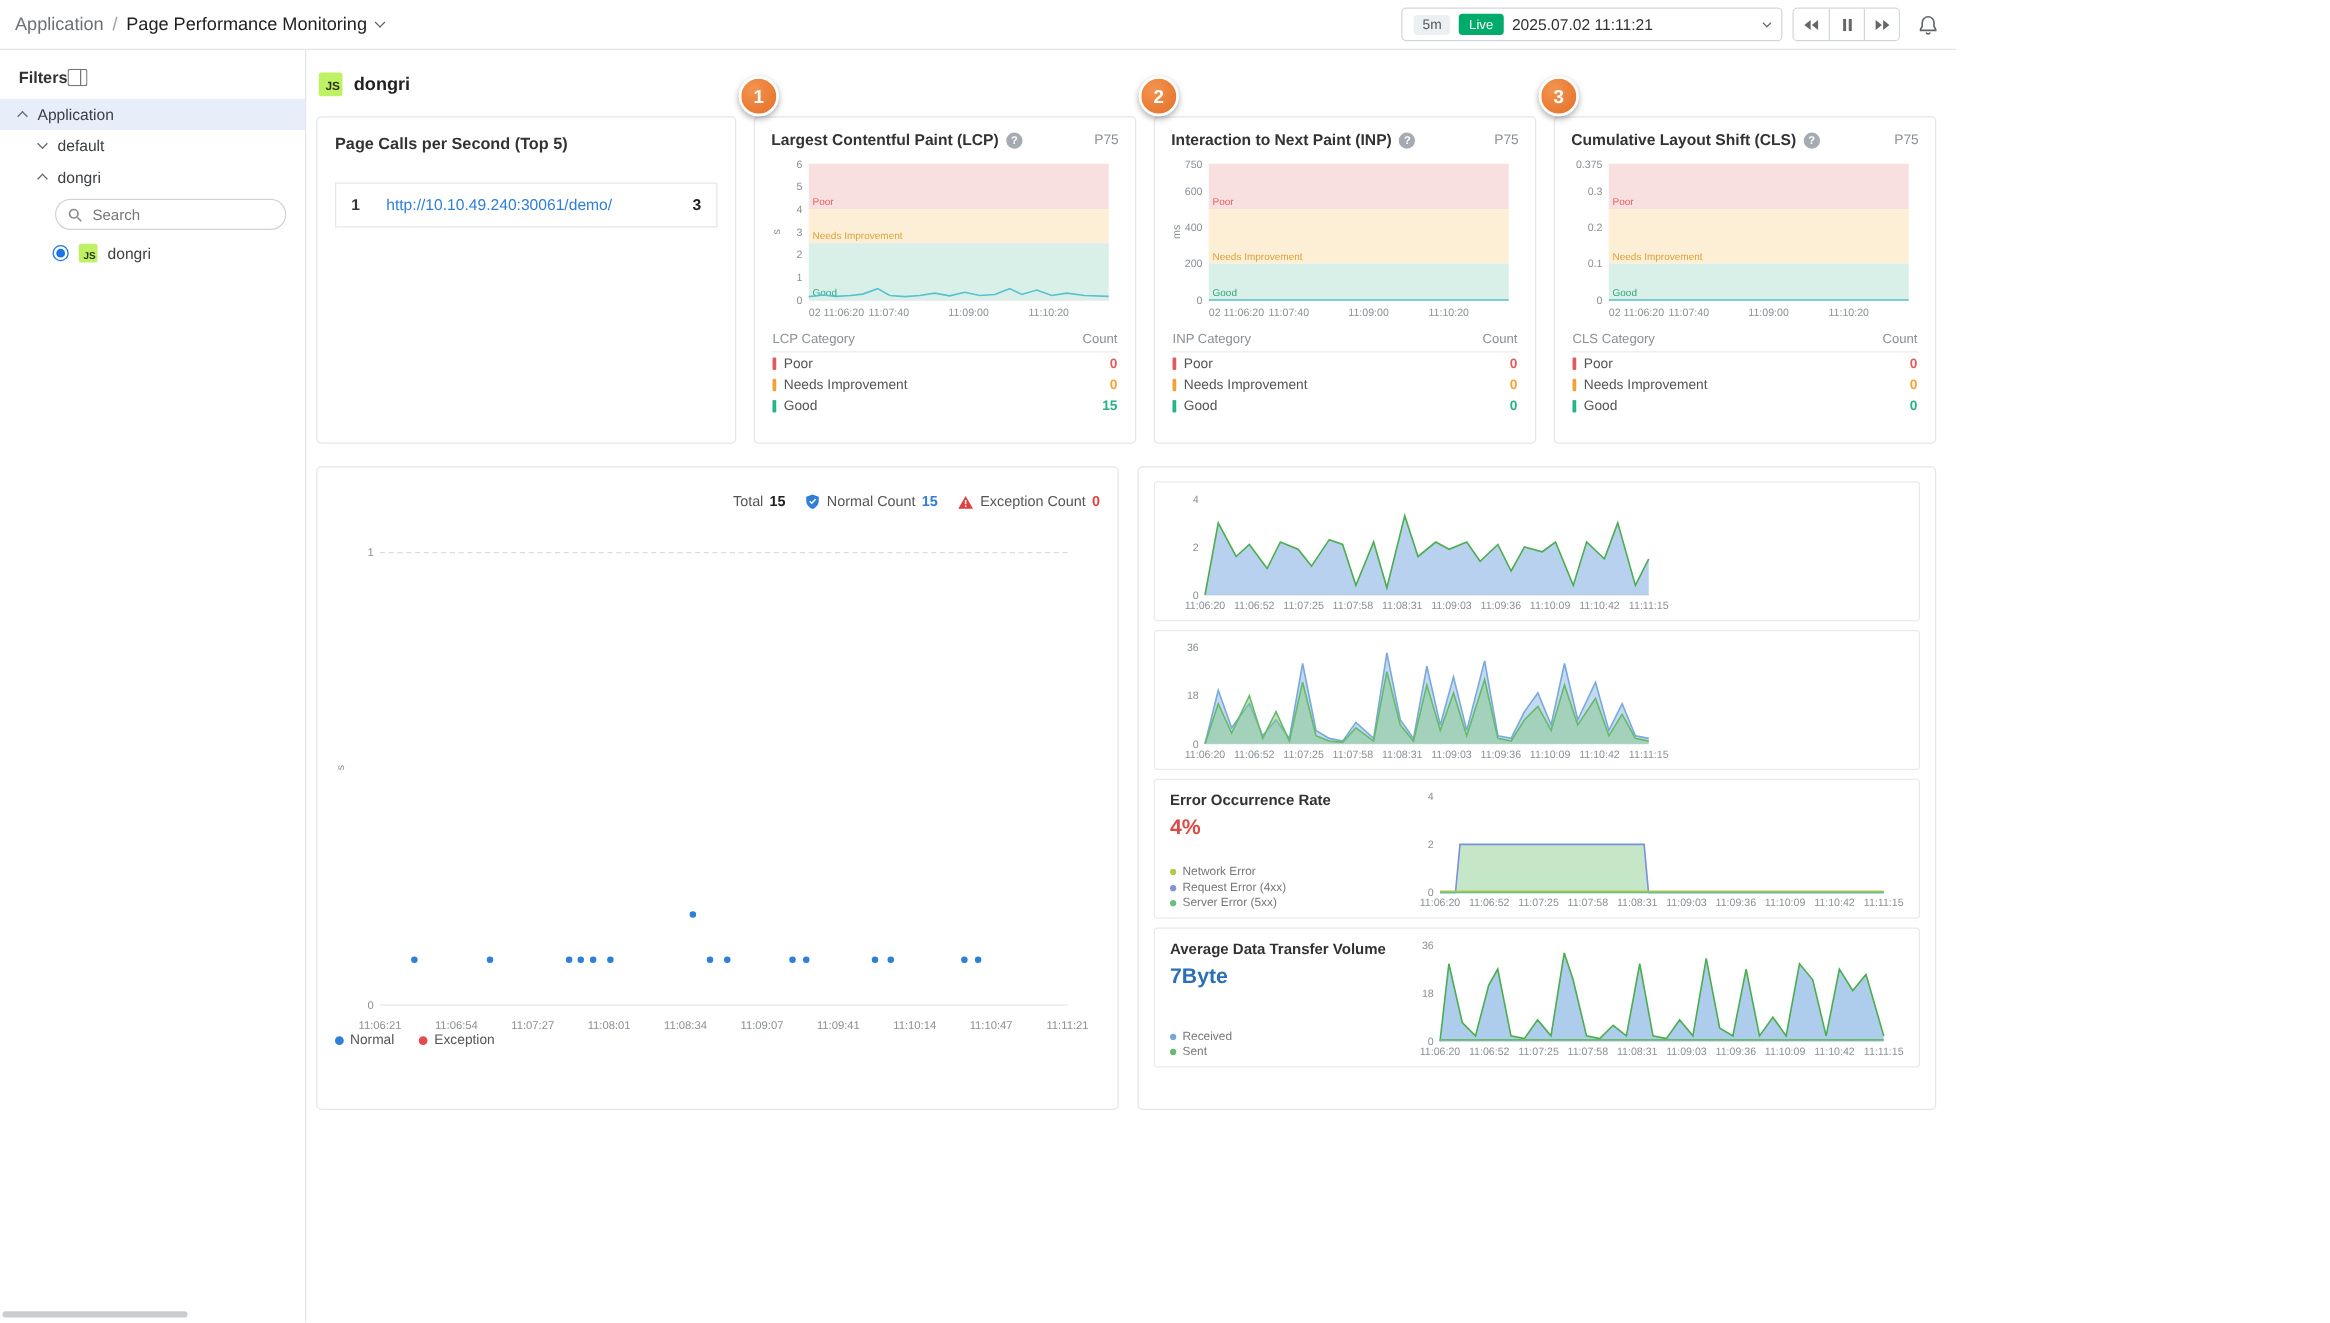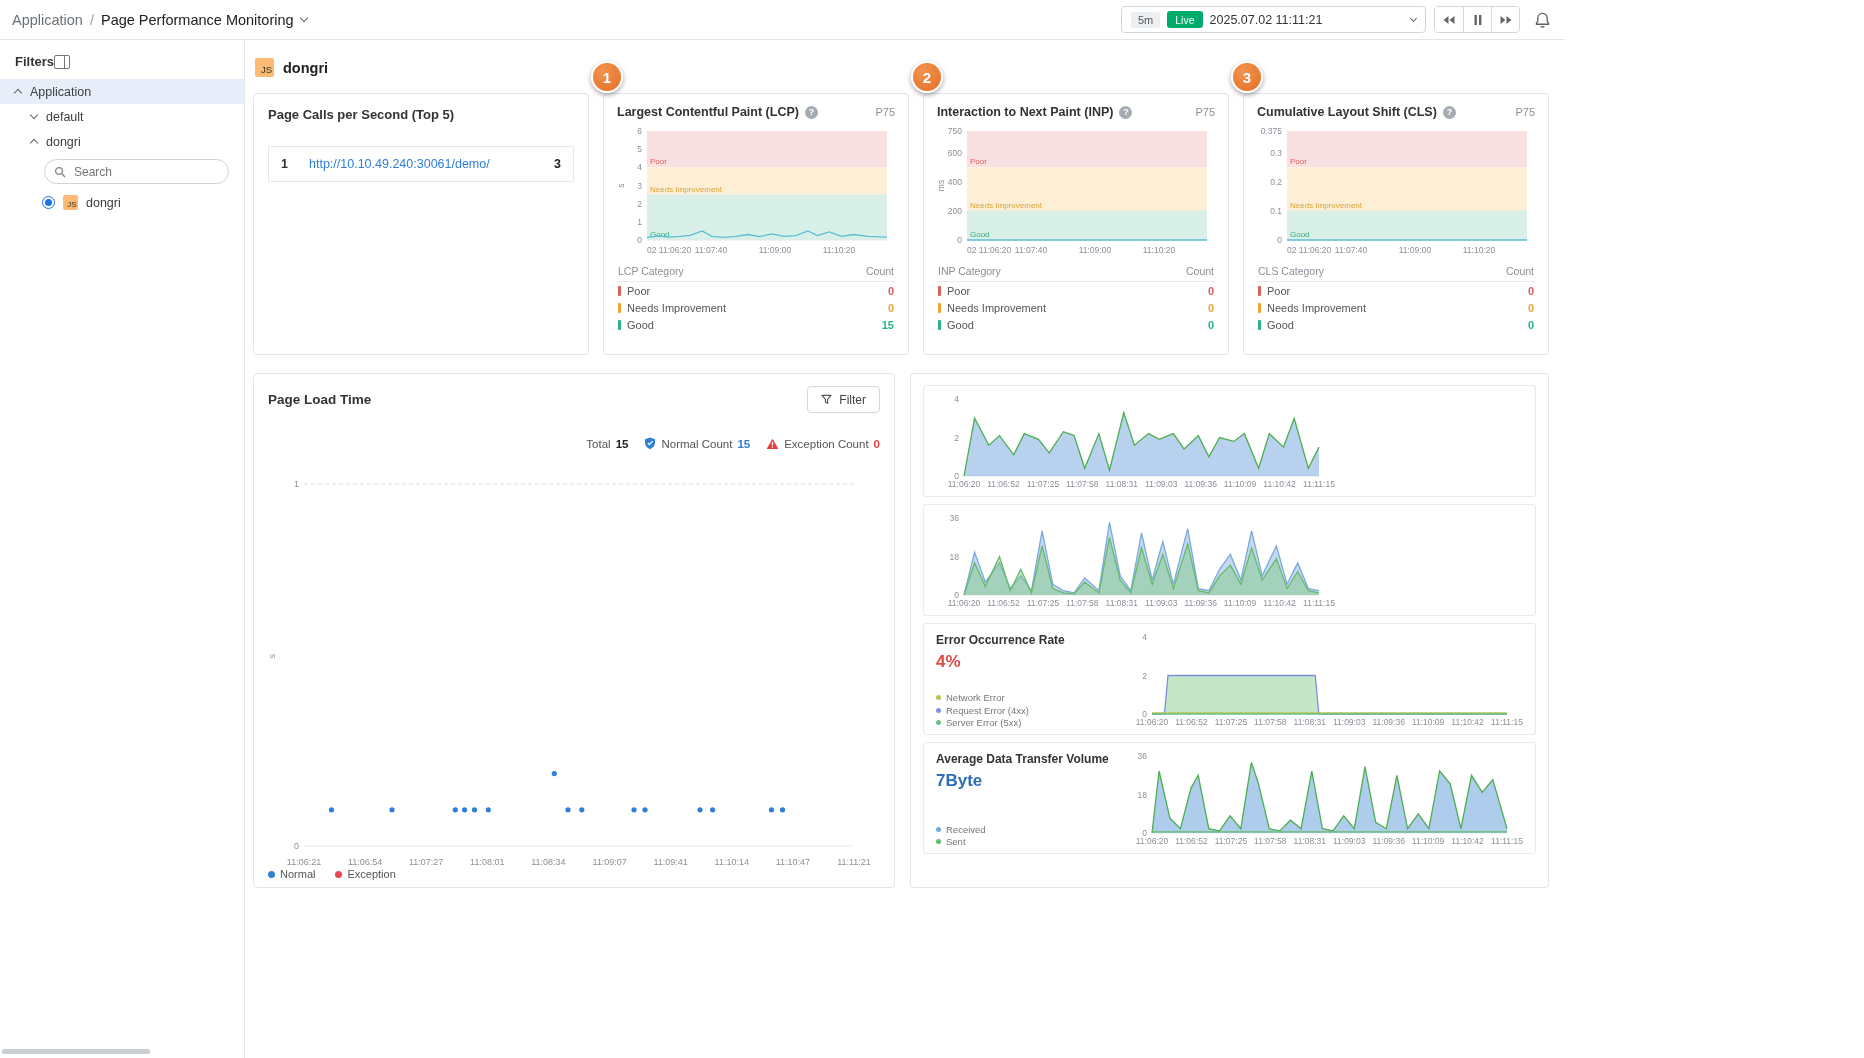--- a/index.html
+++ b/index.html
@@ -46,21 +46,21 @@
   .tree-search{display:flex;align-items:center;gap:6px;border:1px solid #cfd4d9;border-radius:13px;
                height:25px;margin:5px 15px 5px 44px;padding:0 9px;background:#fff}
   .tree-search input{border:none;outline:none;font-size:12px;width:130px;color:#333;background:transparent;
                      font-family:"Liberation Sans",sans-serif}
   .agent-row{display:flex;align-items:center;gap:8px;height:27px;padding-left:42px;font-size:12.5px;color:#3c4043;cursor:pointer}
   .radio{width:13px;height:13px;border:1.6px solid #1a73e8;border-radius:50%;position:relative;flex:none}
   .radio::after{content:'';position:absolute;inset:2px;background:#1a73e8;border-radius:50%}
   .sb-scroll{position:absolute;bottom:4px;left:2px;width:148px;height:5px;background:#c9cdd2;border-radius:3px;cursor:pointer}
 
   
-  .js-badge{width:19px;height:19px;background:#fdba74;color:#33331a;font-weight:400;font-size:9.5px;
+  .js-badge{width:19px;height:19px;background:#bef264;color:#33331a;font-weight:700;font-size:9.5px;
             display:flex;align-items:flex-end;justify-content:flex-end;padding:2px 2px;border-radius:2px;flex:none}
   .js-badge.small{width:15px;height:15px;font-size:8px;padding:1px 1.5px}
 
   
   .card{background:#fff;border:1px solid #e2e5e9;border-radius:4px;position:relative}
   .app-head{display:flex;align-items:center;gap:9px;margin:12px 0 16px 2px}
   .app-title{font-weight:700;font-size:14.5px;color:#222}
   .row1{display:flex;gap:14px}
   .row2{display:flex;gap:15px;margin-top:18px}
 
@@ -88,21 +88,21 @@
            padding:5px 1px 4px 1px;border-bottom:1px solid #ececec;margin-top:4px}
   .vt-row{display:flex;align-items:center;gap:6px;font-size:11px;color:#555;height:17px;padding:0 1px}
   .vt-bar{width:3px;height:10px;border-radius:1px;flex:none}
   .vt-count{margin-left:auto;font-weight:600}
 
   .pl-card{width:642px;height:515px;padding:12px 14px}
   .pl-head{display:flex;justify-content:space-between;align-items:center}
   .pl-title{font-weight:700;font-size:13.5px}
   .filter-btn{display:flex;align-items:center;gap:7px;border:1px solid #d2d6da;border-radius:4px;height:27px;
               padding:0 13px;font-size:12px;color:#444;background:#fff;cursor:pointer;font-family:inherit}
-  .pl-stats{display:flex;justify-content:flex-end;gap:16px;font-size:11.5px;color:#555;margin-top:24px;align-items:center}
+  .pl-stats{display:flex;justify-content:flex-end;gap:16px;font-size:11.5px;color:#555;margin-top:9px;align-items:center}
   .stat{display:flex;align-items:center;gap:5px}
   .stat b{color:#222}
   .stat b.blue{color:#2f7ed8}
   .stat b.red{color:#e0403f}
   .pl-chart{height:418px}
   .legend-h{display:flex;justify-content:flex-start;gap:20px;font-size:11px;color:#555;margin-top:0}
   .legend-item{display:flex;align-items:center;gap:5px}
   .legend-dot{width:7px;height:7px;border-radius:50%;display:inline-block;flex:none}
 
   .ajax-card{flex:1;height:515px;padding:11px 12px}
@@ -375,29 +375,20 @@
       <span>Good</span>
       <span class="vt-count" style="color:#27b389">0</span>
               </div>
             </div>
         </section>
       </div>
 
       <div class="row2">
 
         <section class="card pl-card">
-          <div class="pl-head">
-            <span class="pl-title">Page Load Time</span>
-            <button class="filter-btn">
-              <svg width="11" height="11" viewBox="0 0 12 12">
-                  <path d="M1 1.5h10L7.2 5.8v4.4L4.8 8.8V5.8Z" fill="none" stroke="#555" stroke-width="1.2" stroke-linejoin="round"></path>
-                </svg>
-              <span>Filter</span>
-            </button>
-          </div>
           <div class="pl-stats">
             <span class="stat">
               <span>Total</span>
               <b>15</b>
             </span>
             <span class="stat">
               <svg width="12" height="13" viewBox="0 0 12 13">
                   <path d="M6 .5l5 1.8v3.5c0 3-2.2 5.2-5 6.4C3.2 11 1 8.8 1 5.8V2.3Z" fill="#2f7ed8"></path>
                   <path d="M3.8 6l1.6 1.6L8.6 4.2" stroke="#fff" stroke-width="1.2" fill="none"></path>
                 </svg>

